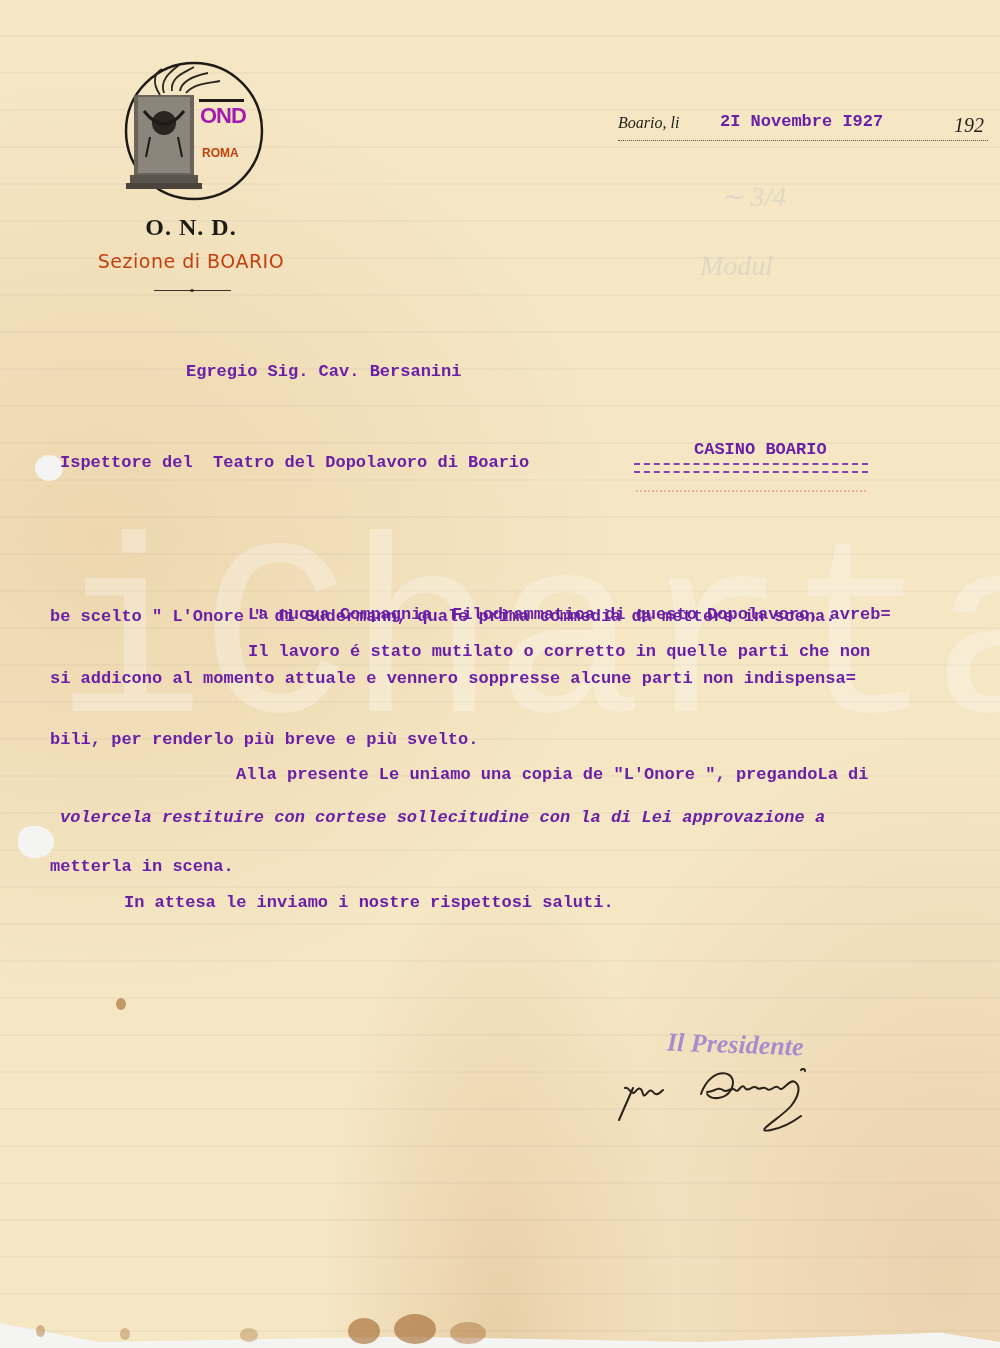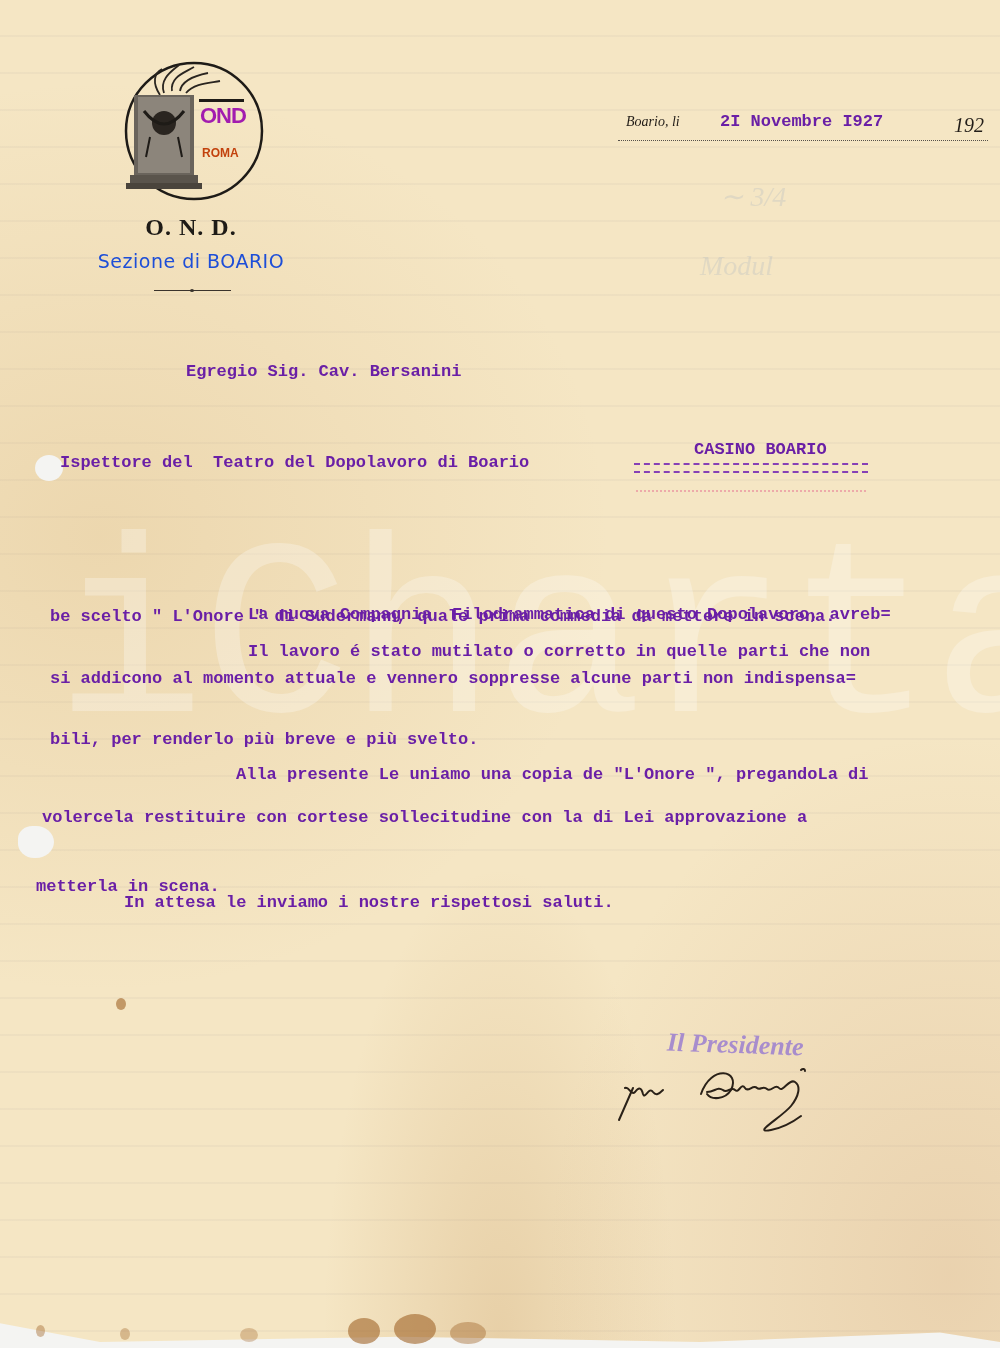--- a/index.html
+++ b/index.html
@@ -26,35 +26,35 @@
     .logo {
       position: absolute; left: 124px; top: 61px; width: 140px; height: 140px;
     }
     .org-name {
       position: absolute; left: 60px; width: 262px; top: 214px; text-align: center;
       font-family: "Liberation Serif", serif; font-weight: bold; font-size: 24px; color: #1e1b17;
       letter-spacing: 1px;
     }
     .org-section {
       position: absolute; left: 50px; width: 282px; top: 250px; text-align: center;
-      font-family: "DejaVu Sans", sans-serif; font-size: 19px; color: #1d4ed8; letter-spacing: 0.5px;
+      font-family: "DejaVu Sans", sans-serif; font-size: 19px; color: #c2410c; letter-spacing: 0.5px;
     }
     .org-rule {
       position: absolute; left: 154px; top: 290px; width: 77px; height: 1px; background: #3a332c;
     }
     .org-rule::after {
       content: ""; position: absolute; left: 36px; top: -1px; width: 4px; height: 3px; background: #3a332c; border-radius: 50%;
     }
     .dateline {
       position: absolute; left: 618px; top: 112px; width: 370px; height: 28px;
       border-bottom: 1px dotted #55504a;
     }
     .place {
-      position: absolute; left: 8px; top: 2px;
-      font-family: "Liberation Serif", serif; font-style: italic; font-size: 14px; color: #221d18;
+      position: absolute; left: 0; top: 2px;
+      font-family: "Liberation Serif", serif; font-style: italic; font-size: 16px; color: #221d18;
     }
     .typed {
       font-family: "Liberation Mono", monospace; font-weight: bold; color: #6a1fa6;
       font-size: 17px; white-space: pre;
     }
     .date-typed { position: absolute; left: 102px; top: 0px; text-align: center; }
     .year-suffix {
       position: absolute; left: 336px; top: 2px;
       font-family: "Liberation Serif", serif; font-style: italic; font-size: 20px; color: #221d18;
     }
@@ -141,22 +141,22 @@
 <div class="typed line" style="left:694px;top:440px;">CASINO BOARIO</div>
 <div class="dash-rule"></div>
 <div class="pink-dots"></div>
 
 <div class="typed line" style="left:248px;top:565px;margin-top:40px;">La nuova Compagnia  Filodrammatica di questo Dopolavoro, avreb=</div>
 <div class="typed line" style="left:50px;top:607px;">be scelto " L'Onore " di Sudermann, quale prima commedia da mettere in scena.</div>
 <div class="typed line" style="left:248px;top:642px;">Il lavoro é stato mutilato o corretto in quelle parti che non</div>
 <div class="typed line" style="left:50px;top:669px;">si addicono al momento attuale e vennero soppresse alcune parti non indispensa=</div>
 <div class="typed line" style="left:50px;top:730px;">bili, per renderlo più breve e più svelto.</div>
 <div class="typed line" style="left:236px;top:765px;">Alla presente Le uniamo una copia de "L'Onore ", pregandoLa di</div>
-<div class="typed line" style="left:42px;top:808px;">volercela restituire con cortese sollecitudine con la di Lei approvazione a</div>
-<div class="typed line" style="left:36px;top:857px;margin-top:20px;">metterla in scena.</div>
+<div class="typed line" style="left:60px;top:808px;font-style:italic;">volercela restituire con cortese sollecitudine con la di Lei approvazione a</div>
+<div class="typed line" style="left:50px;top:857px;">metterla in scena.</div>
 <div class="typed line" style="left:124px;top:893px;">In attesa le inviamo i nostre rispettosi saluti.</div>
 
 <div class="stamp">Il Presidente</div>
 <svg class="signature" viewBox="0 0 310 80">
   <g stroke="#2a2118" stroke-width="2" fill="none" stroke-linecap="round">
     <path d="M18 28 L 4 60"></path>
     <path d="M10 28 c 4 -2 6 8 10 4 c 3 -4 6 -6 8 2 c 2 6 6 -8 10 -2 c 3 4 6 2 10 -2"></path>
     <path d="M86 34 c 10 -30 40 -24 30 -4 c -6 10 -20 10 -24 4"></path>
     <path d="M92 32 c 8 0 10 -6 16 -2 c 4 4 8 -4 12 0 c 4 4 6 -8 10 -2 c 3 5 8 -4 12 0 c 3 3 6 -3 10 1 c 4 4 8 -6 12 -1 c 4 5 10 -10 16 -6 c 6 4 4 14 -4 24 c -10 12 -40 28 -20 24 c 10 -2 22 -8 30 -14"></path>
     <path d="M186 10 c 2 -2 4 -1 4 1"></path>

